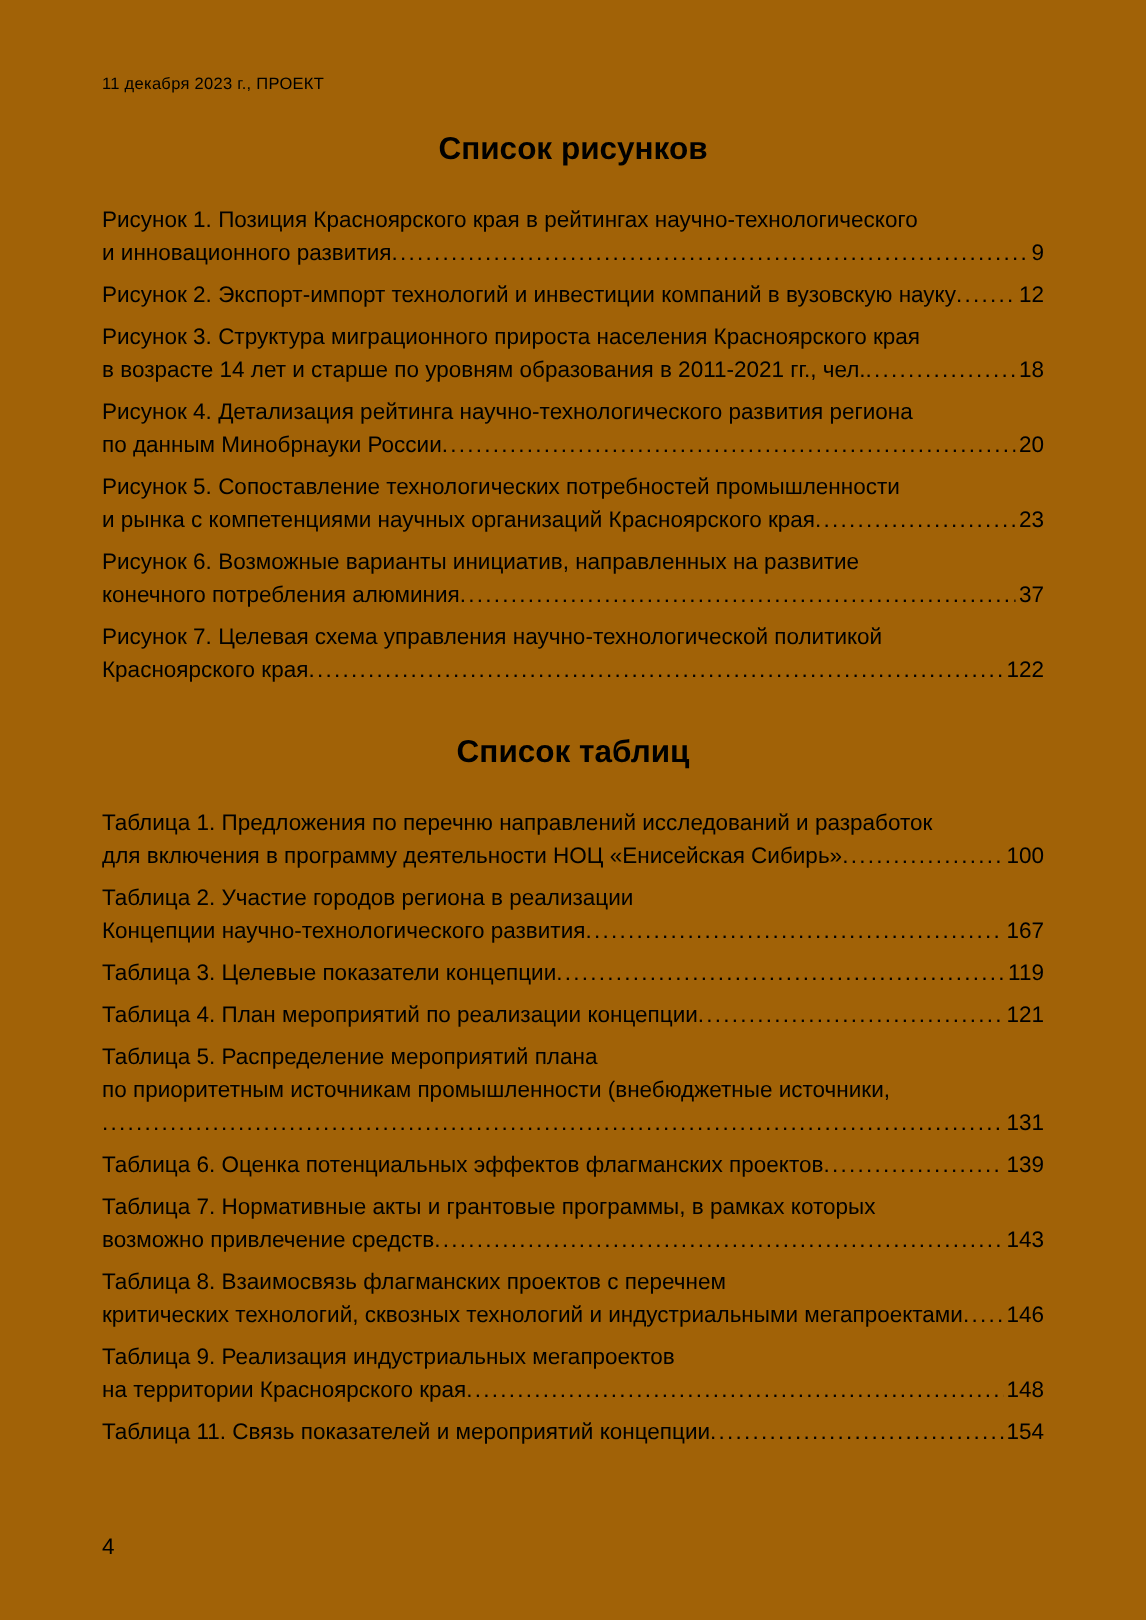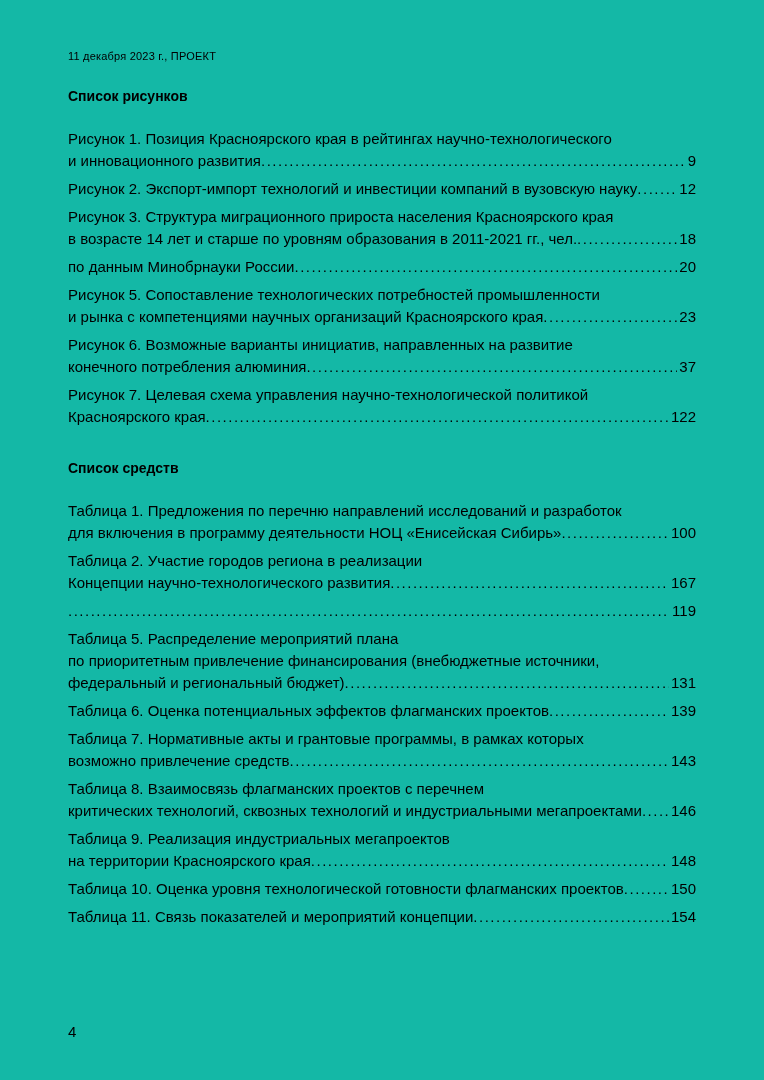--- a/index.html
+++ b/index.html
@@ -5,33 +5,34 @@
   html, body {
     margin: 0;
     padding: 0;
     background: #ffffff;
   }
   .page {
     width: 764px;
     height: 1080px;
     box-sizing: border-box;
     position: relative;
-    background: #14b8a6;
+    background: #a16207;
     color: #000000;
     font-family: "Liberation Sans", sans-serif;
     padding: 50px 68px 0 68px;
     overflow: hidden;
   }
   .doc-header {
     font-size: 11px;
     letter-spacing: 0.2px;
   }
   .toc-title {
-    font-size: 14px;
+    font-size: 21px;
     font-weight: bold;
+    text-align: center;
     margin: 0;
     padding: 26px 0 24px 0;
   }
   .toc-entry {
     font-size: 15px;
     line-height: 22px;
     margin-bottom: 6px;
   }
   .toc-lastline {
     display: flex;
@@ -89,20 +90,21 @@
         </div>
         <div class="toc-entry">
           <div class="toc-line">Рисунок 3. Структура миграционного прироста населения Красноярского края</div>
           <div class="toc-lastline">
             <span class="toc-text">в возрасте 14 лет и старше по уровням образования в 2011-2021 гг., чел.</span>
             <span class="dot-leader"></span>
             <span class="toc-page">18</span>
           </div>
         </div>
         <div class="toc-entry">
+          <div class="toc-line">Рисунок 4. Детализация рейтинга научно-технологического развития региона</div>
           <div class="toc-lastline">
             <span class="toc-text">по данным Минобрнауки России</span>
             <span class="dot-leader"></span>
             <span class="toc-page">20</span>
           </div>
         </div>
         <div class="toc-entry">
           <div class="toc-line">Рисунок 5. Сопоставление технологических потребностей промышленности</div>
           <div class="toc-lastline">
             <span class="toc-text">и рынка с компетенциями научных организаций Красноярского края</span>
@@ -123,49 +125,56 @@
           <div class="toc-lastline">
             <span class="toc-text">Красноярского края</span>
             <span class="dot-leader"></span>
             <span class="toc-page">122</span>
           </div>
         </div>
       </div>
   </section>
 
   <section>
-    <h1 class="toc-title">Список средств</h1>
+    <h1 class="toc-title">Список таблиц</h1>
     <div class="toc-list">
         <div class="toc-entry">
           <div class="toc-line">Таблица 1. Предложения по перечню направлений исследований и разработок</div>
           <div class="toc-lastline">
             <span class="toc-text">для включения в программу деятельности НОЦ «Енисейская Сибирь»</span>
             <span class="dot-leader"></span>
             <span class="toc-page">100</span>
           </div>
         </div>
         <div class="toc-entry">
           <div class="toc-line">Таблица 2. Участие городов региона в реализации</div>
           <div class="toc-lastline">
             <span class="toc-text">Концепции научно-технологического развития</span>
             <span class="dot-leader"></span>
             <span class="toc-page">167</span>
           </div>
         </div>
         <div class="toc-entry">
           <div class="toc-lastline">
+            <span class="toc-text">Таблица 3. Целевые показатели концепции</span>
             <span class="dot-leader"></span>
             <span class="toc-page">119</span>
           </div>
         </div>
         <div class="toc-entry">
+          <div class="toc-lastline">
+            <span class="toc-text">Таблица 4. План мероприятий по реализации концепции</span>
+            <span class="dot-leader"></span>
+            <span class="toc-page">121</span>
+          </div>
+        </div>
+        <div class="toc-entry">
           <div class="toc-line">Таблица 5. Распределение мероприятий плана</div>
-          <div class="toc-line">по приоритетным привлечение финансирования (внебюджетные источники,</div>
-          <div class="toc-lastline">
-            <span class="toc-text">федеральный и региональный бюджет)</span>
+          <div class="toc-line">по приоритетным источникам промышленности (внебюджетные источники,</div>
+          <div class="toc-lastline">
             <span class="dot-leader"></span>
             <span class="toc-page">131</span>
           </div>
         </div>
         <div class="toc-entry">
           <div class="toc-lastline">
             <span class="toc-text">Таблица 6. Оценка потенциальных эффектов флагманских проектов</span>
             <span class="dot-leader"></span>
             <span class="toc-page">139</span>
           </div>
@@ -185,27 +194,20 @@
             <span class="dot-leader"></span>
             <span class="toc-page">146</span>
           </div>
         </div>
         <div class="toc-entry">
           <div class="toc-line">Таблица 9. Реализация индустриальных мегапроектов</div>
           <div class="toc-lastline">
             <span class="toc-text">на территории Красноярского края</span>
             <span class="dot-leader"></span>
             <span class="toc-page">148</span>
-          </div>
-        </div>
-        <div class="toc-entry">
-          <div class="toc-lastline">
-            <span class="toc-text">Таблица 10. Оценка уровня технологической готовности флагманских проектов</span>
-            <span class="dot-leader"></span>
-            <span class="toc-page">150</span>
           </div>
         </div>
         <div class="toc-entry">
           <div class="toc-lastline">
             <span class="toc-text">Таблица 11. Связь показателей и мероприятий концепции</span>
             <span class="dot-leader"></span>
             <span class="toc-page">154</span>
           </div>
         </div>
       </div>

